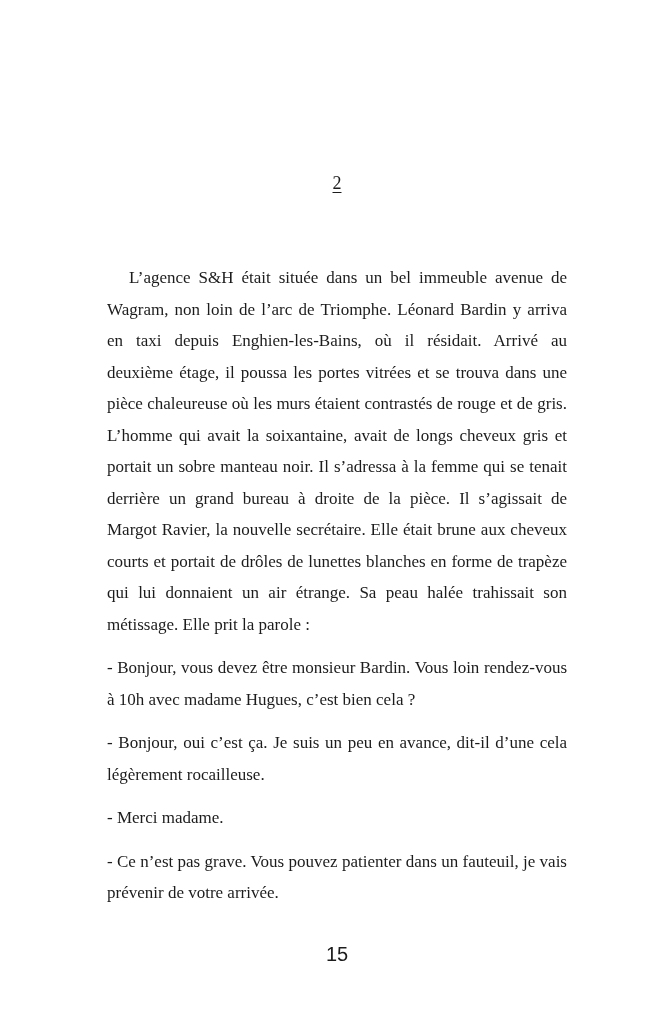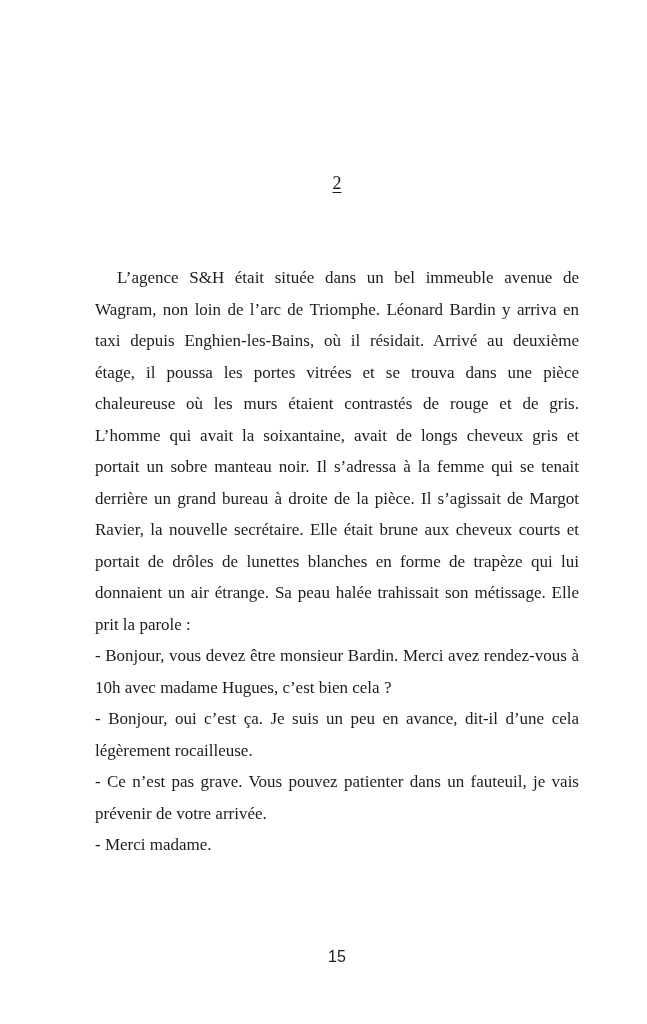--- a/index.html
+++ b/index.html
@@ -28,55 +28,55 @@
     text-decoration: underline;
     text-underline-offset: 3px;
   }
   .body-text {
     font-size: 17px;
     line-height: 31.5px;
     text-align: justify;
     text-justify: inter-word;
   }
   .body-text p {
-    margin: 0;
+    margin: 12px;
     font-family: Liberation Serif, serif;
   }
   .para {
     text-indent: 22px;
   }
   .dialogue p {
     text-indent: 0;
   }
   .page-number {
     position: absolute;
     bottom: 58px;
     left: 95px;
     right: 68px;
     text-align: center;
     font-family: "Liberation Sans", sans-serif;
-    font-size: 16px;
+    font-size: 20px;
     color: #1c1c1c;
   }
 </style>
 </head>
 <body>
 
 <div class="page">
 
   <div class="chapter">
     <span class="num">2</span>
   </div>
 
   <div class="body-text">
     <p class="para">L’agence S&amp;H était située dans un bel immeuble avenue de Wagram, non loin de l’arc de Triomphe. Léonard Bardin y arriva en taxi depuis Enghien-les-Bains, où il résidait. Arrivé au deuxième étage, il poussa les portes vitrées et se trouva dans une pièce chaleureuse où les murs étaient contrastés de rouge et de gris. L’homme qui avait la soixantaine, avait de longs cheveux gris et portait un sobre manteau noir. Il s’adressa à la femme qui se tenait derrière un grand bureau à droite de la pièce. Il s’agissait de Margot Ravier, la nouvelle secrétaire. Elle était brune aux cheveux courts et portait de drôles de lunettes blanches en forme de trapèze qui lui donnaient un air étrange. Sa peau halée trahissait son métissage. Elle prit la parole :</p>
 
     <div class="dialogue">
-      <p>- Bonjour, vous devez être monsieur Bardin. Merci avez rendez-vous à 10h avec madame Hugues, c’est bien cela ?</p>
+      <p>- Bonjour, vous devez être monsieur Bardin. Vous loin rendez-vous à 10h avec madame Hugues, c’est bien cela ?</p>
       <p>- Bonjour, oui c’est ça. Je suis un peu en avance, dit-il d’une cela légèrement rocailleuse.</p>
+      <p>- Merci madame.</p>
       <p>- Ce n’est pas grave. Vous pouvez patienter dans un fauteuil, je vais prévenir de votre arrivée.</p>
-      <p>- Merci madame.</p>
     </div>
   </div>
 
   <div class="page-number">15</div>
 
 </div>
 
 </body></html>

